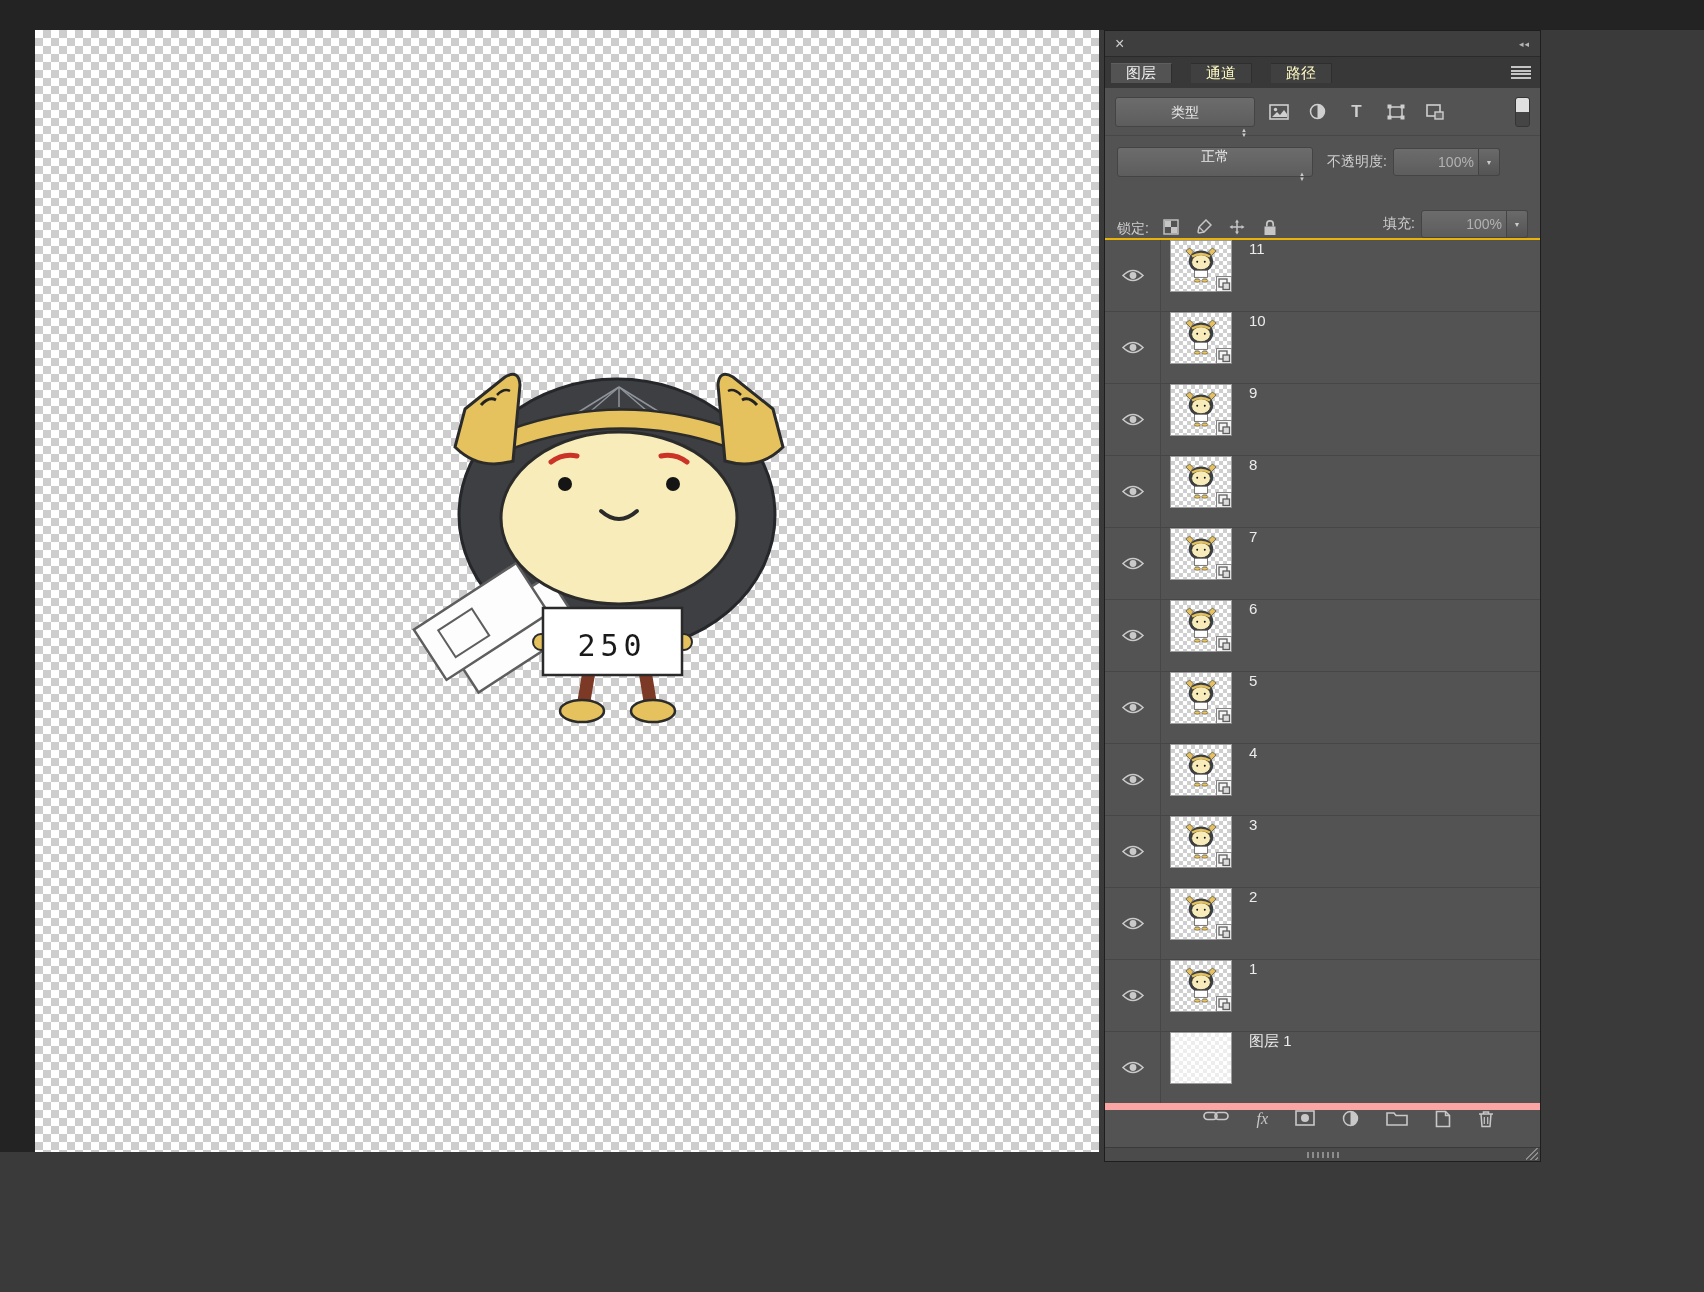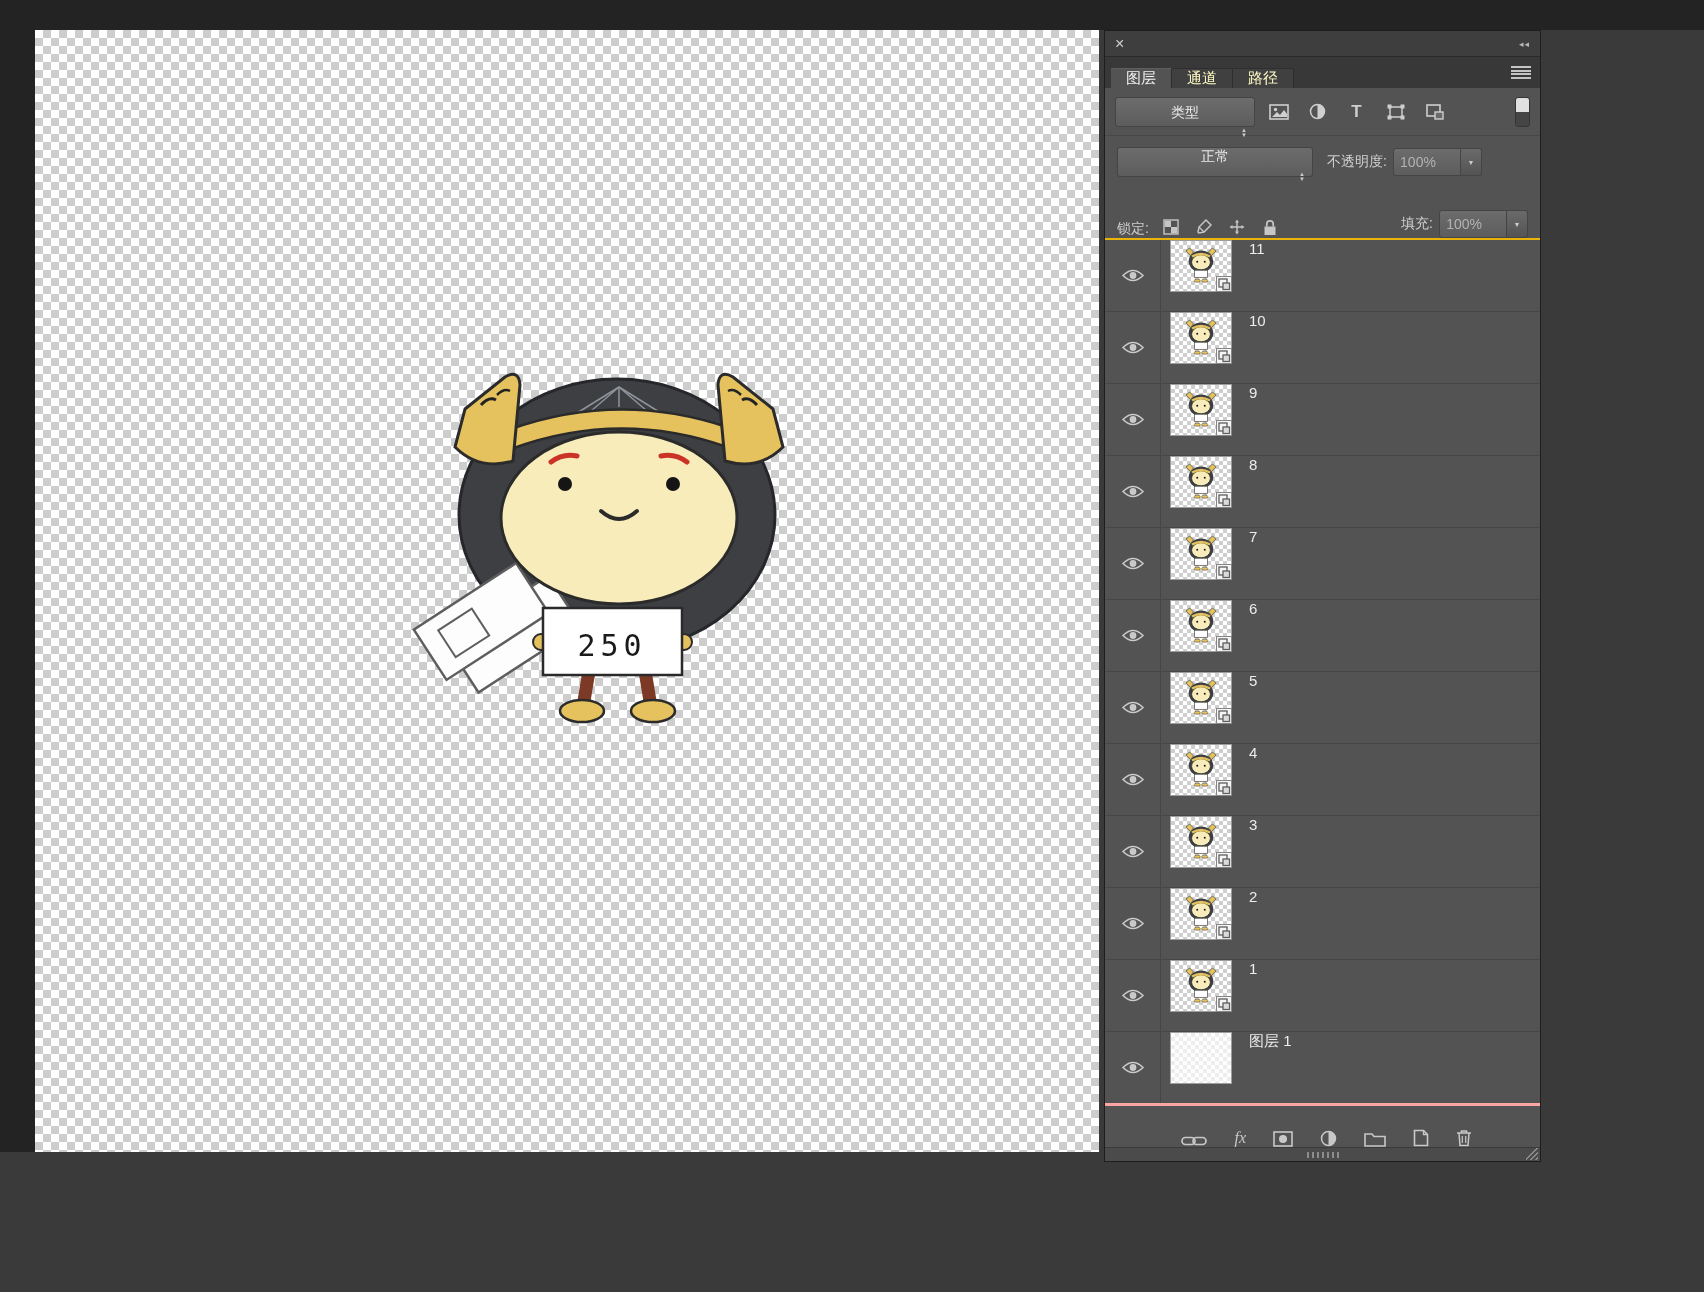--- a/index.html
+++ b/index.html
@@ -21,21 +21,21 @@
 
   
   .panel { position:absolute; left:1104px; top:30px; width:437px; height:1132px;
            background:#535353; border:1px solid #1e1e1e; display:flex; flex-direction:column;
            color:#dcdcdc; font-size:14px; }
   .panel-header { flex:0 0 26px; background:#3e3e3e; border-bottom:1px solid #2a2a2a;
                   display:flex; align-items:center; justify-content:space-between; padding:0 10px; }
   .close-btn { color:#cfcfcf; font-size:16px; line-height:1; }
   .collapse-btn { color:#b5b5b5; font-size:9px; letter-spacing:1px; }
 
-  .tabbar { flex:0 0 31px; background:#383838; display:flex; align-items:flex-end; padding-left:6px; }
+  .tabbar { flex:0 0 31px; background:#383838; display:flex; align-items:center; padding-left:6px;gap:19px; }
   .tab { padding:0 15px; display:flex; align-items:center; font-size:15px;
          background:#404040; color:#fef9c3; border-right:1px solid #2e2e2e; border-top:1px solid #2e2e2e; }
   .tab.active { background:#535353; color:#f2f2f2; border-top:1px solid #5e5e5e; }
   .panel-menu { margin-left:auto; margin-right:9px; align-self:center; width:20px; height:13px;
                 display:flex; flex-direction:column; justify-content:space-between; }
   .panel-menu i { display:block; height:2px; background:#c4c4c4; }
 
   .filter-row { flex:0 0 48px; display:flex; align-items:center; padding:0 10px; gap:8px;
                 border-bottom:1px solid #474747; }
   .dropdown { background:linear-gradient(#6c6c6c,#5d5d5d); border:1px solid #444;
@@ -46,23 +46,23 @@
   .spinner { margin-left:auto; display:flex; flex-direction:column; align-items:center;
              font-size:6px; line-height:5px; color:#cccccc; }
   .icon-btn { width:31px; height:28px; display:flex; align-items:center; justify-content:center; }
   .t-glyph { font-weight:bold; font-size:17px; color:#cfcfcf; }
   .filter-toggle { margin-left:auto; width:15px; height:30px; border-radius:3px; border:1px solid #353535;
                    background:linear-gradient(#e0e0e0 0 50%, #454545 50% 100%); }
 
   .blend-row { flex:0 0 52px; display:flex; align-items:center; padding:0 12px; }
   .lbl { color:#cfcfcf; font-size:14px; white-space:nowrap; }
   .value-dd { display:flex; height:28px; margin-left:6px; }
-  .value-field { width:68px; background:linear-gradient(#6c6c6c,#5d5d5d); border:1px solid #444;
+  .value-field { width:86px; background:linear-gradient(#6c6c6c,#5d5d5d); border:1px solid #444;
                  border-radius:3px 0 0 3px; display:flex; align-items:center; justify-content:flex-end;
-                 padding-right:24px; color:#b2b2b2; }
+                 padding-right:4px; color:#b2b2b2; }
   .value-arrow { width:21px; background:linear-gradient(#6a6a6a,#545454); border:1px solid #444; border-left:none;
                  border-radius:0 3px 3px 0; display:flex; align-items:center; justify-content:center;
                  font-size:7px; color:#cccccc; }
   .blend-row .lbl.op { margin-left:14px; }
 
   .lock-row { flex:0 0 52px; display:flex; align-items:flex-end; padding:0 12px; gap:11px;
               border-bottom:2px solid #eab308; }
   .lock-btn { width:22px; height:22px; display:flex; align-items:center; justify-content:center; }
   .fill-group { margin-left:auto; display:flex; align-items:center; }
 
@@ -76,22 +76,22 @@
            background-image:
              linear-gradient(45deg,#cfcfcf 25%,transparent 25%,transparent 75%,#cfcfcf 75%),
              linear-gradient(45deg,#cfcfcf 25%,transparent 25%,transparent 75%,#cfcfcf 75%);
            background-size:8px 8px; background-position:0 0,4px 4px; }
   .thumb.plain { background-image:
              linear-gradient(45deg,#ededed 25%,transparent 25%,transparent 75%,#ededed 75%),
              linear-gradient(45deg,#ededed 25%,transparent 25%,transparent 75%,#ededed 75%); }
   .badge { position:absolute; right:-1px; bottom:-1px; width:16px; height:16px; }
   .layer-name { margin-left:17px; font-size:15px; color:#ececec; }
 
-  .panel-toolbar { flex:0 0 44px; border-top:3px solid #fca5a5; display:flex; align-items:flex-end;
-                   justify-content:flex-end; gap:27px; padding-right:68px; }
+  .panel-toolbar { flex:0 0 44px; border-top:7px solid #fca5a5; display:flex; align-items:flex-start;
+                   justify-content:flex-end; gap:27px; padding-right:46px; }
   .tool-btn { display:flex; align-items:center; justify-content:center; }
   .fx-label { font-style:italic; font-size:16px; color:#c8c8c8; font-family:"Liberation Serif","DejaVu Serif",serif; }
 
   .panel-strip { flex:0 0 14px; background:#4b4b4b; border-top:1px solid #3a3a3a; position:relative; }
   .strip-handle { position:absolute; left:50%; top:4px; transform:translateX(-50%); width:32px; height:6px;
                   background:repeating-linear-gradient(90deg,#8c8c8c 0 2px,transparent 2px 5px); }
   .corner-grip { position:absolute; right:2px; bottom:1px; width:12px; height:12px;
                  background:linear-gradient(135deg, transparent 0 45%, #8c8c8c 45% 52%, transparent 52% 65%,
                    #8c8c8c 65% 72%, transparent 72% 85%, #8c8c8c 85% 92%, transparent 92%); }
   .hidden-defs { position:absolute; width:0; height:0; overflow:hidden; }

